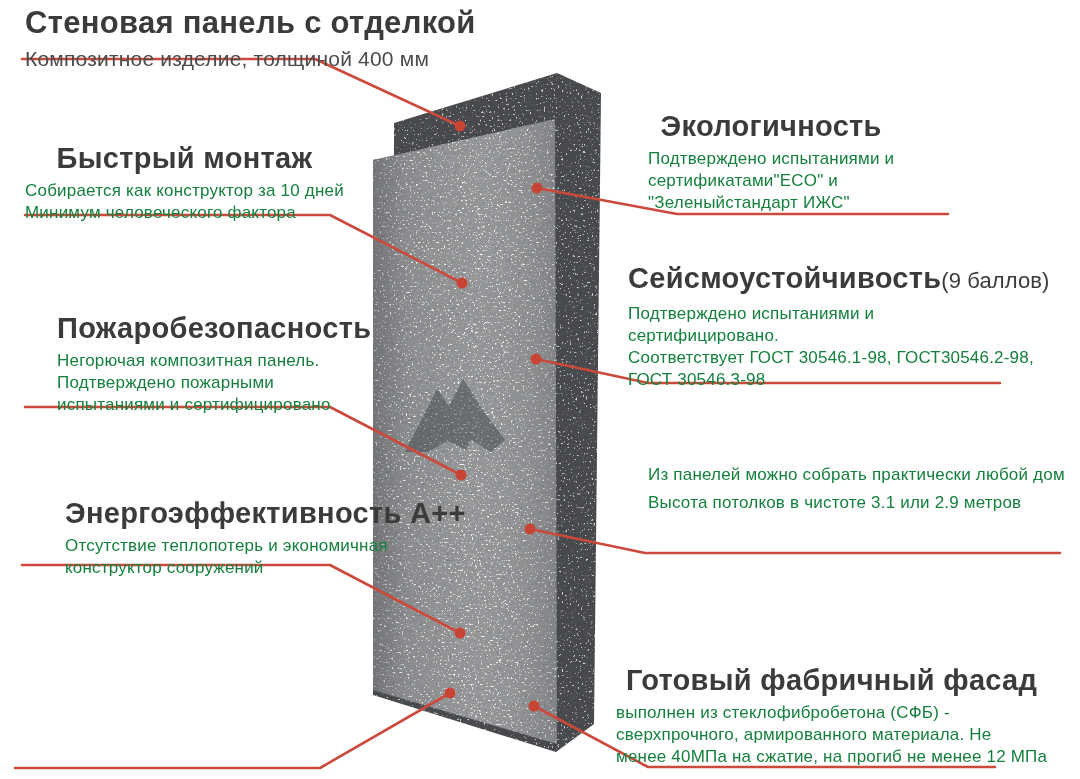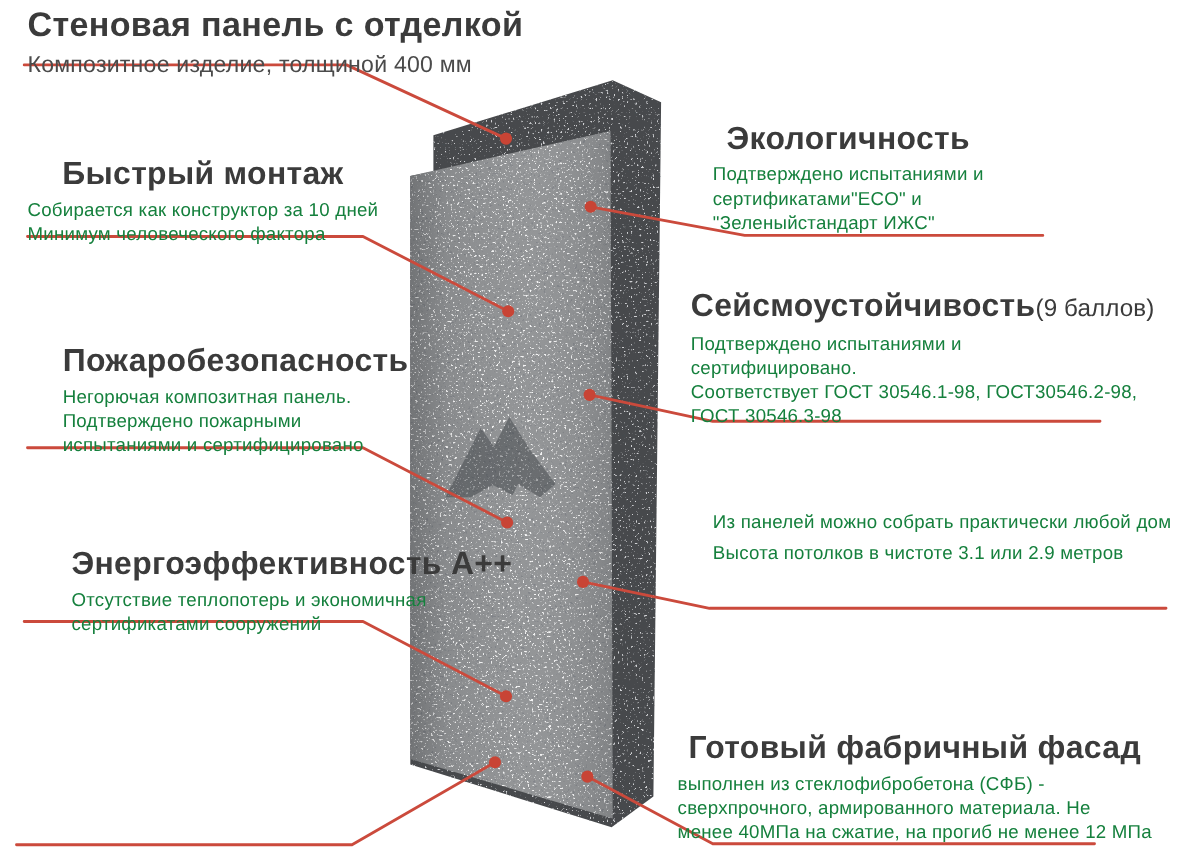--- a/index.html
+++ b/index.html
@@ -119,21 +119,21 @@
   <div class="co" id="co-fire">
     <h2>Пожаробезопасность</h2>
     <div class="line">Негорючая композитная панель.</div>
     <div class="line">Подтверждено пожарными</div>
     <div class="line">испытаниями и сертифицировано</div>
   </div>
 
   <div class="co" id="co-energy">
     <h2>Энергоэффективность А++</h2>
     <div class="line">Отсутствие теплопотерь и экономичная</div>
-    <div class="line">сертификатами сооружений</div>
+    <div class="line">конструктор сооружений</div>
   </div>
 
 
   <div class="co" id="co-eco">
     <h2>Экологичность</h2>
     <div class="line">Подтверждено испытаниями и</div>
     <div class="line">сертификатами"ECO" и</div>
     <div class="line">"Зеленыйстандарт ИЖС"</div>
   </div>
 

